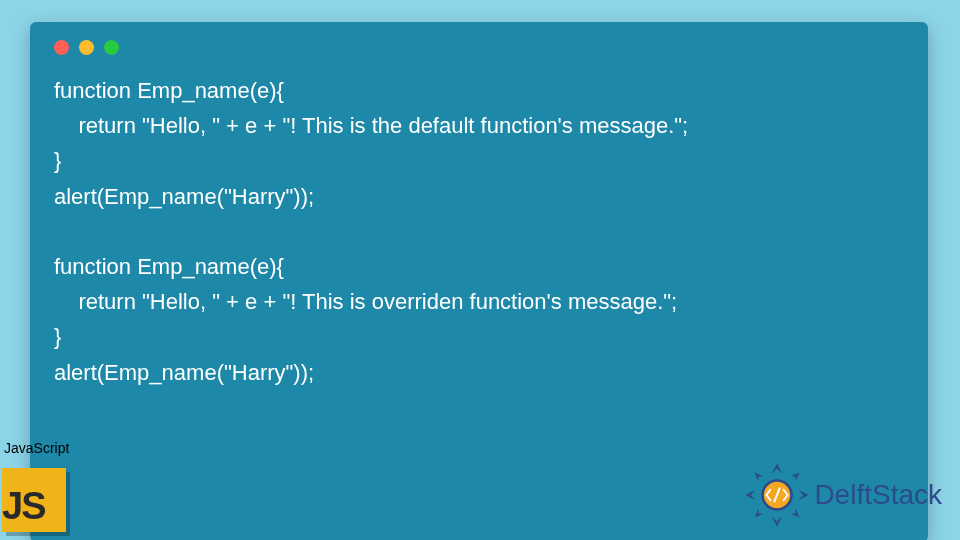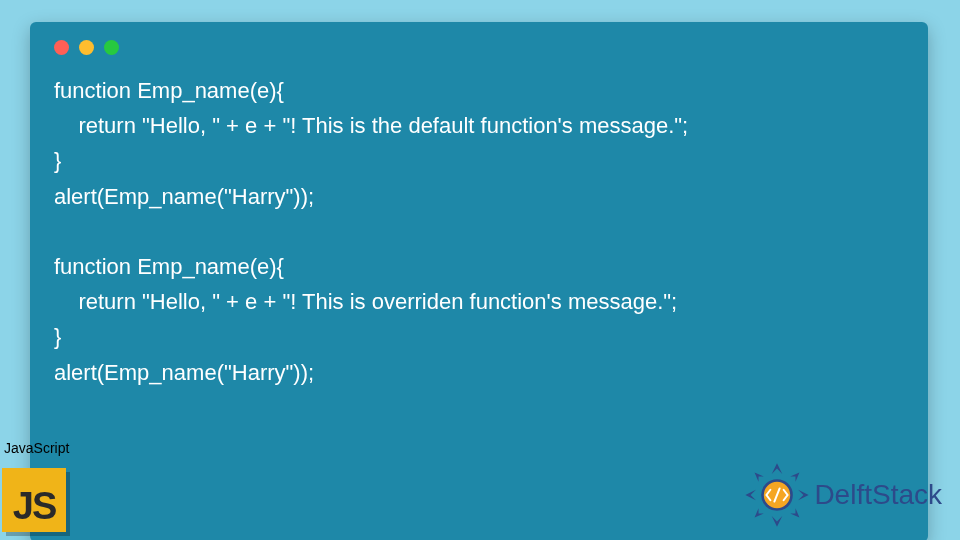--- a/index.html
+++ b/index.html
@@ -57,21 +57,20 @@
     margin-bottom: 12px;
     margin-left: 2px;
   }
   .js-logo {
     width: 64px;
     height: 64px;
     background: #f0b418;
     box-shadow: 4px 4px 0 rgba(0,0,0,0.25);
     display: flex;
     align-items: flex-end;
-    justify-content: center;
     padding-bottom: 4px;
   }
   .js-logo-text {
     font-family: Arial, sans-serif;
     font-size: 38px;
     font-weight: 900;
     color: #2a2a2a;
     letter-spacing: -2px;
   }
   .delft {

